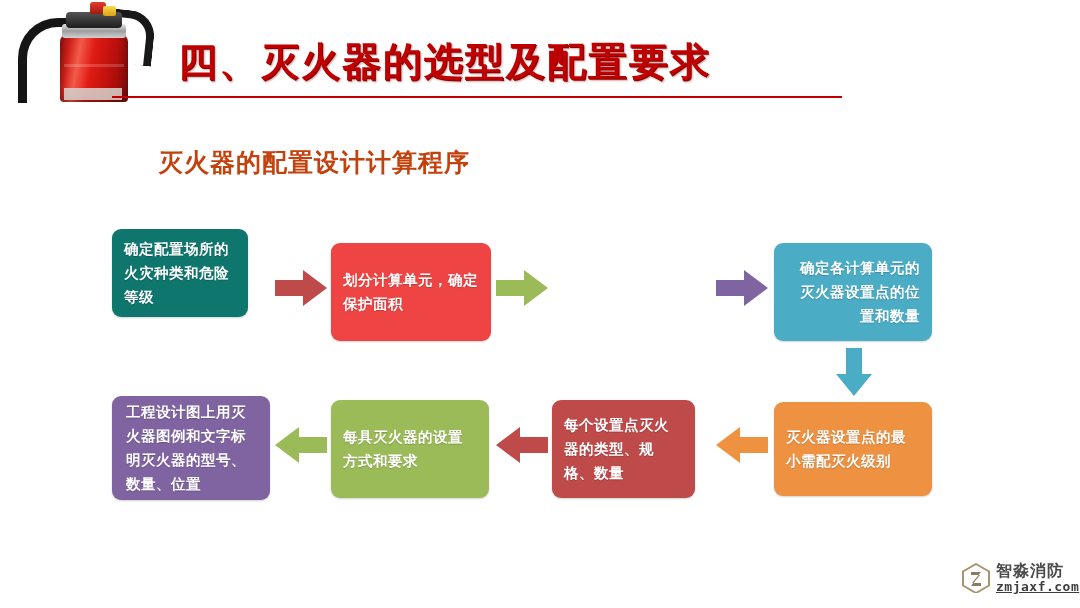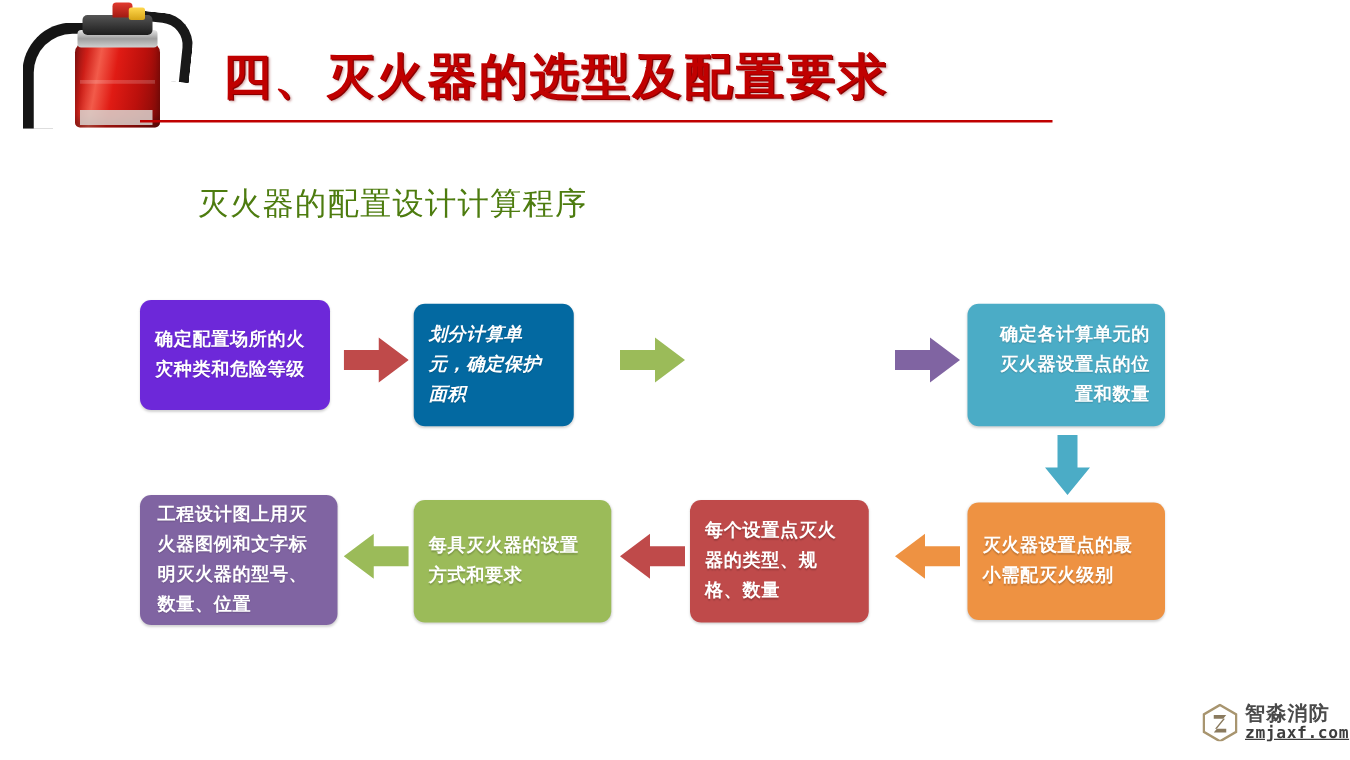--- a/index.html
+++ b/index.html
@@ -120,22 +120,22 @@
     left: 112px; top: 96px;
     width: 730px; height: 2px;
     background: #c00000;
   }
 
   
   #section-subtitle {
     position: absolute;
     left: 158px; top: 146px;
     font-size: 25px;
-    font-weight: normal;
-    color: #4d7c0f;
+    font-weight: bold;
+    color: #c2410c;
     letter-spacing: 1px;
     white-space: nowrap;
   }
 
   
   #flowchart {
     position: absolute;
     left: 0; top: 0;
     width: 1080px; height: 608px;
   }
@@ -180,24 +180,24 @@
 
   <div id="title-block">
     <div id="main-title">四、灭火器的选型及配置要求</div>
   </div>
   <div id="title-underline"></div>
 </div>
 
 <div id="section-subtitle">灭火器的配置设计计算程序</div>
 
 <div id="flowchart">
-    <div class="flow-box" style="left: 112px; top: 240px; width: 152px; height: 88px; background: #6d28d9;">
+    <div class="flow-box" style="left: 112px; top: 229px; width: 136px; height: 88px; background: #0f766e;">
       <span>确定配置场所的火灾种类和危险等级</span>
     </div>
-    <div class="flow-box" style="left: 331px; top: 243px; width: 128px; height: 98px; background: #0369a1; font-style: italic;">
+    <div class="flow-box" style="left: 331px; top: 243px; width: 160px; height: 98px; background: #ef4444;">
       <span>划分计算单元，确定保护面积</span>
     </div>
     <div class="flow-box" style="left: 774px; top: 243px; width: 158px; height: 98px; background: rgb(75, 172, 198); text-align: right;">
       <span>确定各计算单元的灭火器设置点的位置和数量</span>
     </div>
     <div class="flow-box" style="left: 774px; top: 402px; width: 158px; height: 94px; background: rgb(238, 146, 66);">
       <span>灭火器设置点的最小需配灭火级别</span>
     </div>
     <div class="flow-box" style="left: 552px; top: 400px; width: 143px; height: 98px; background: rgb(191, 74, 74);">
       <span>每个设置点灭火器的类型、规格、数量</span>

